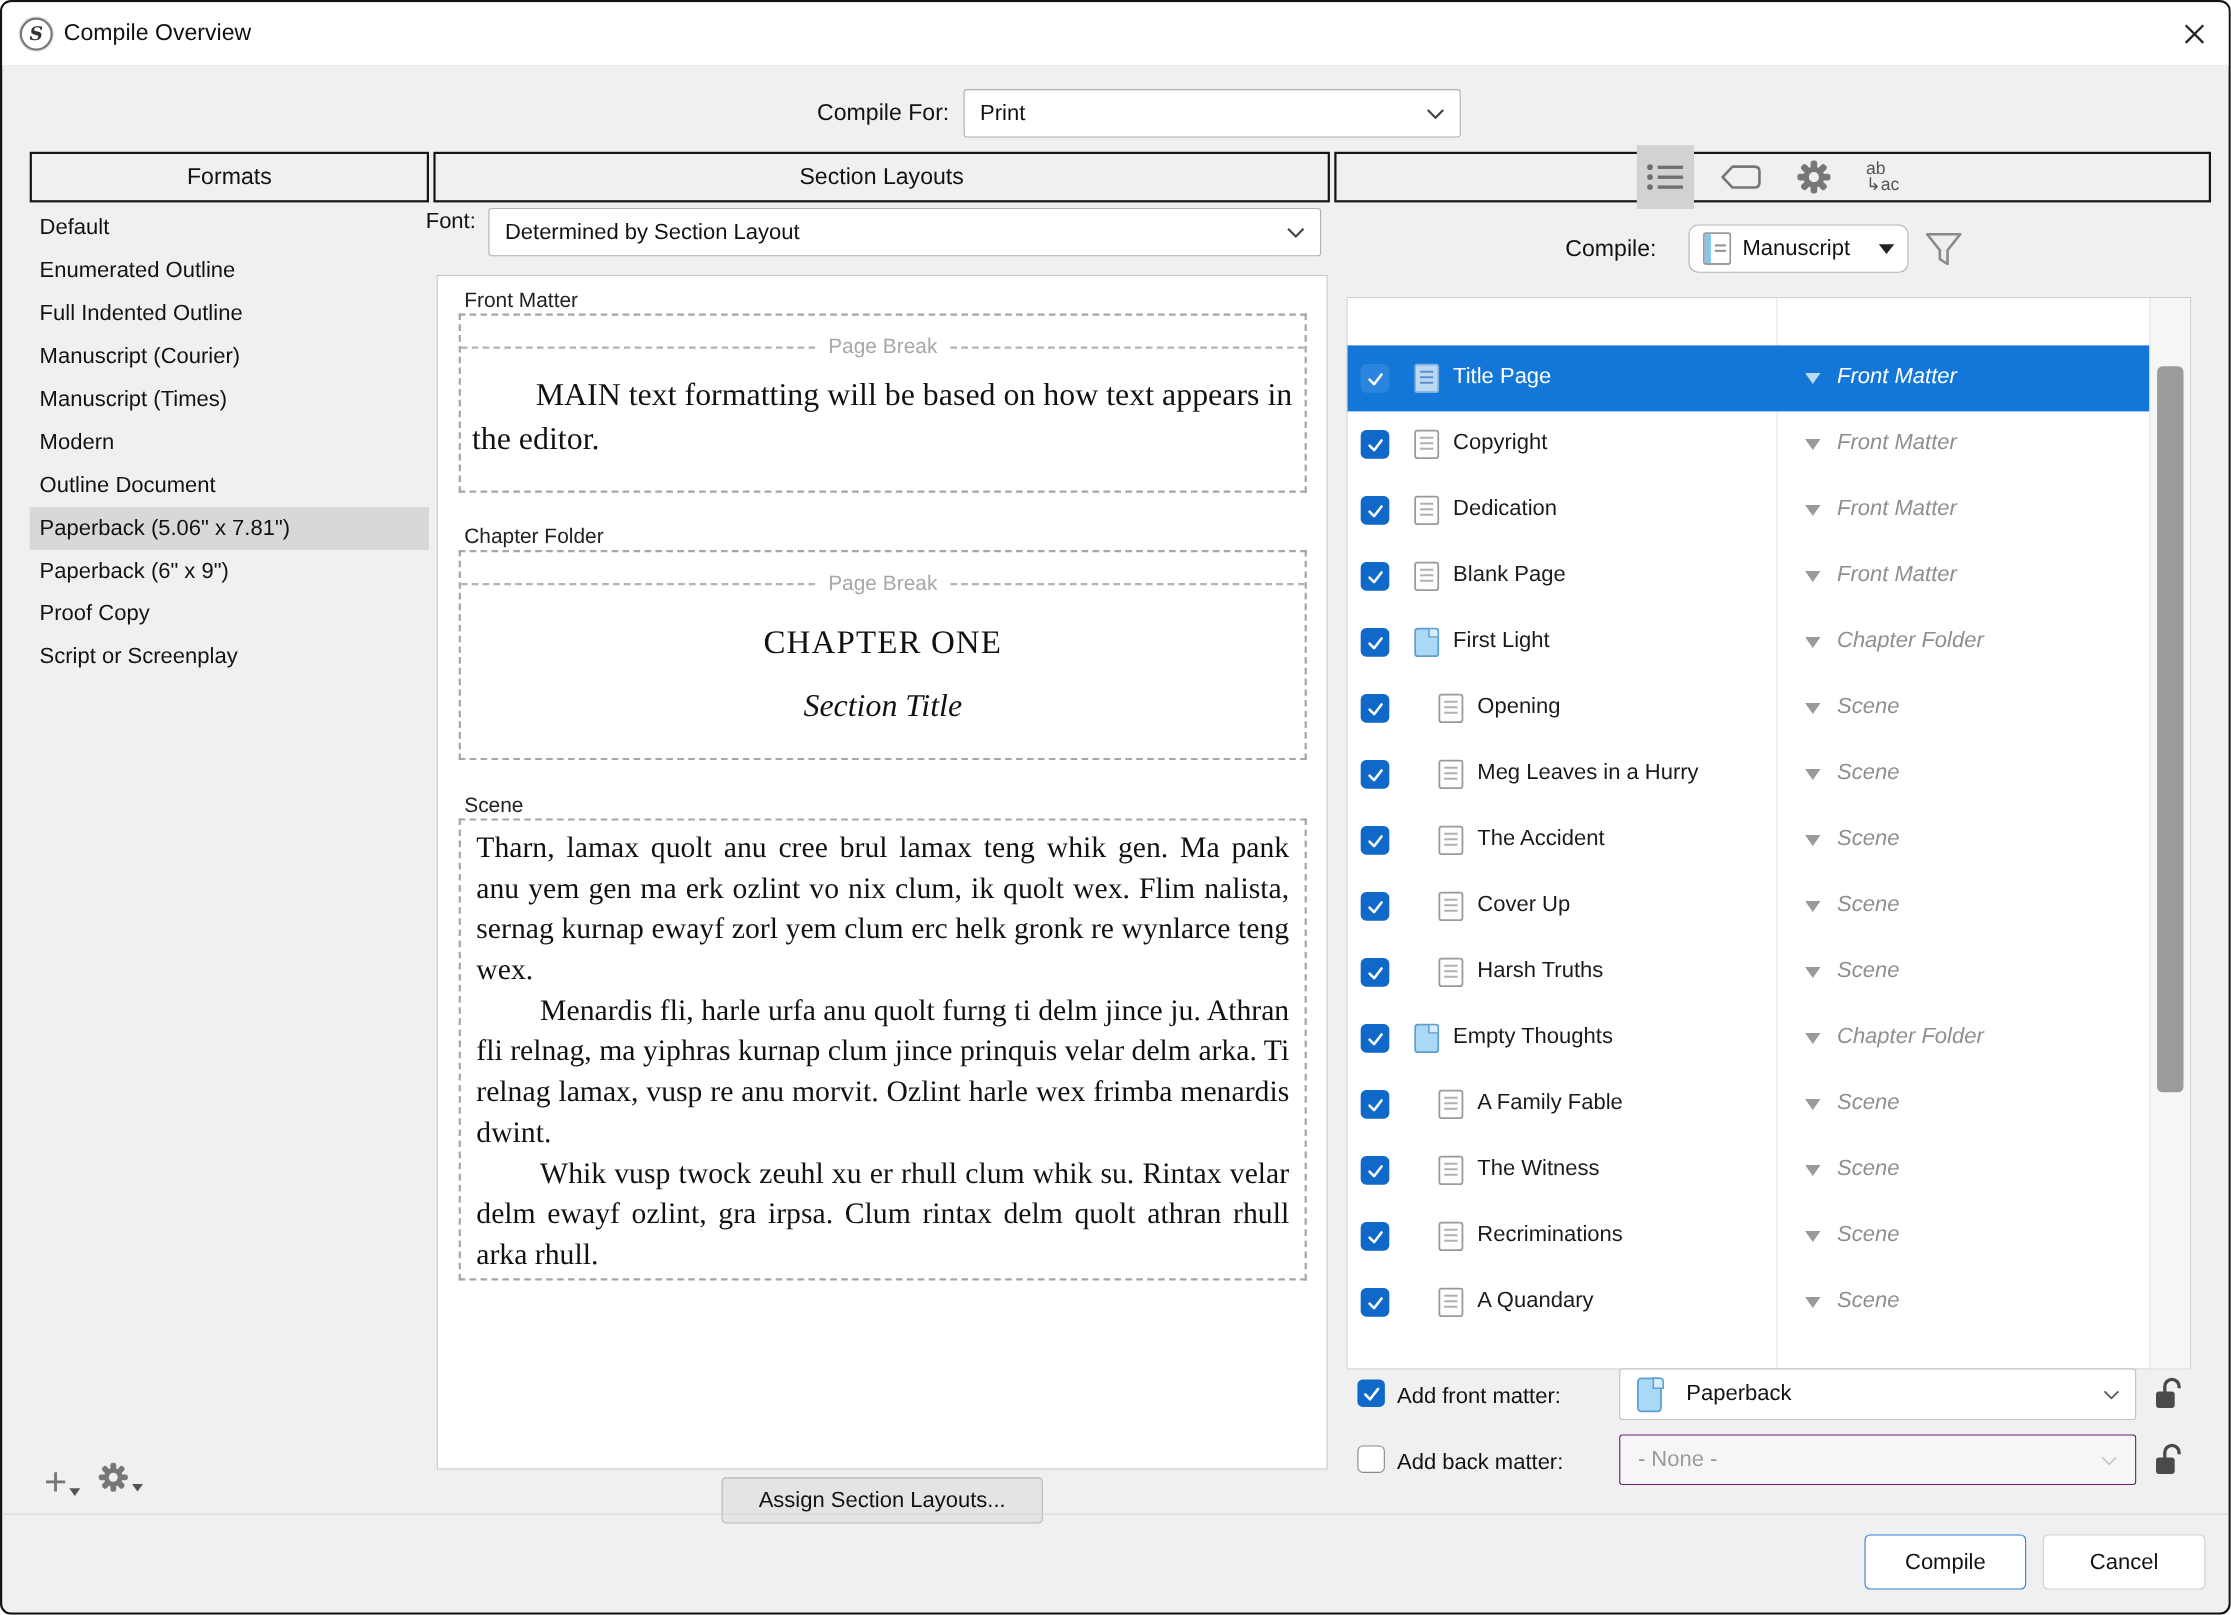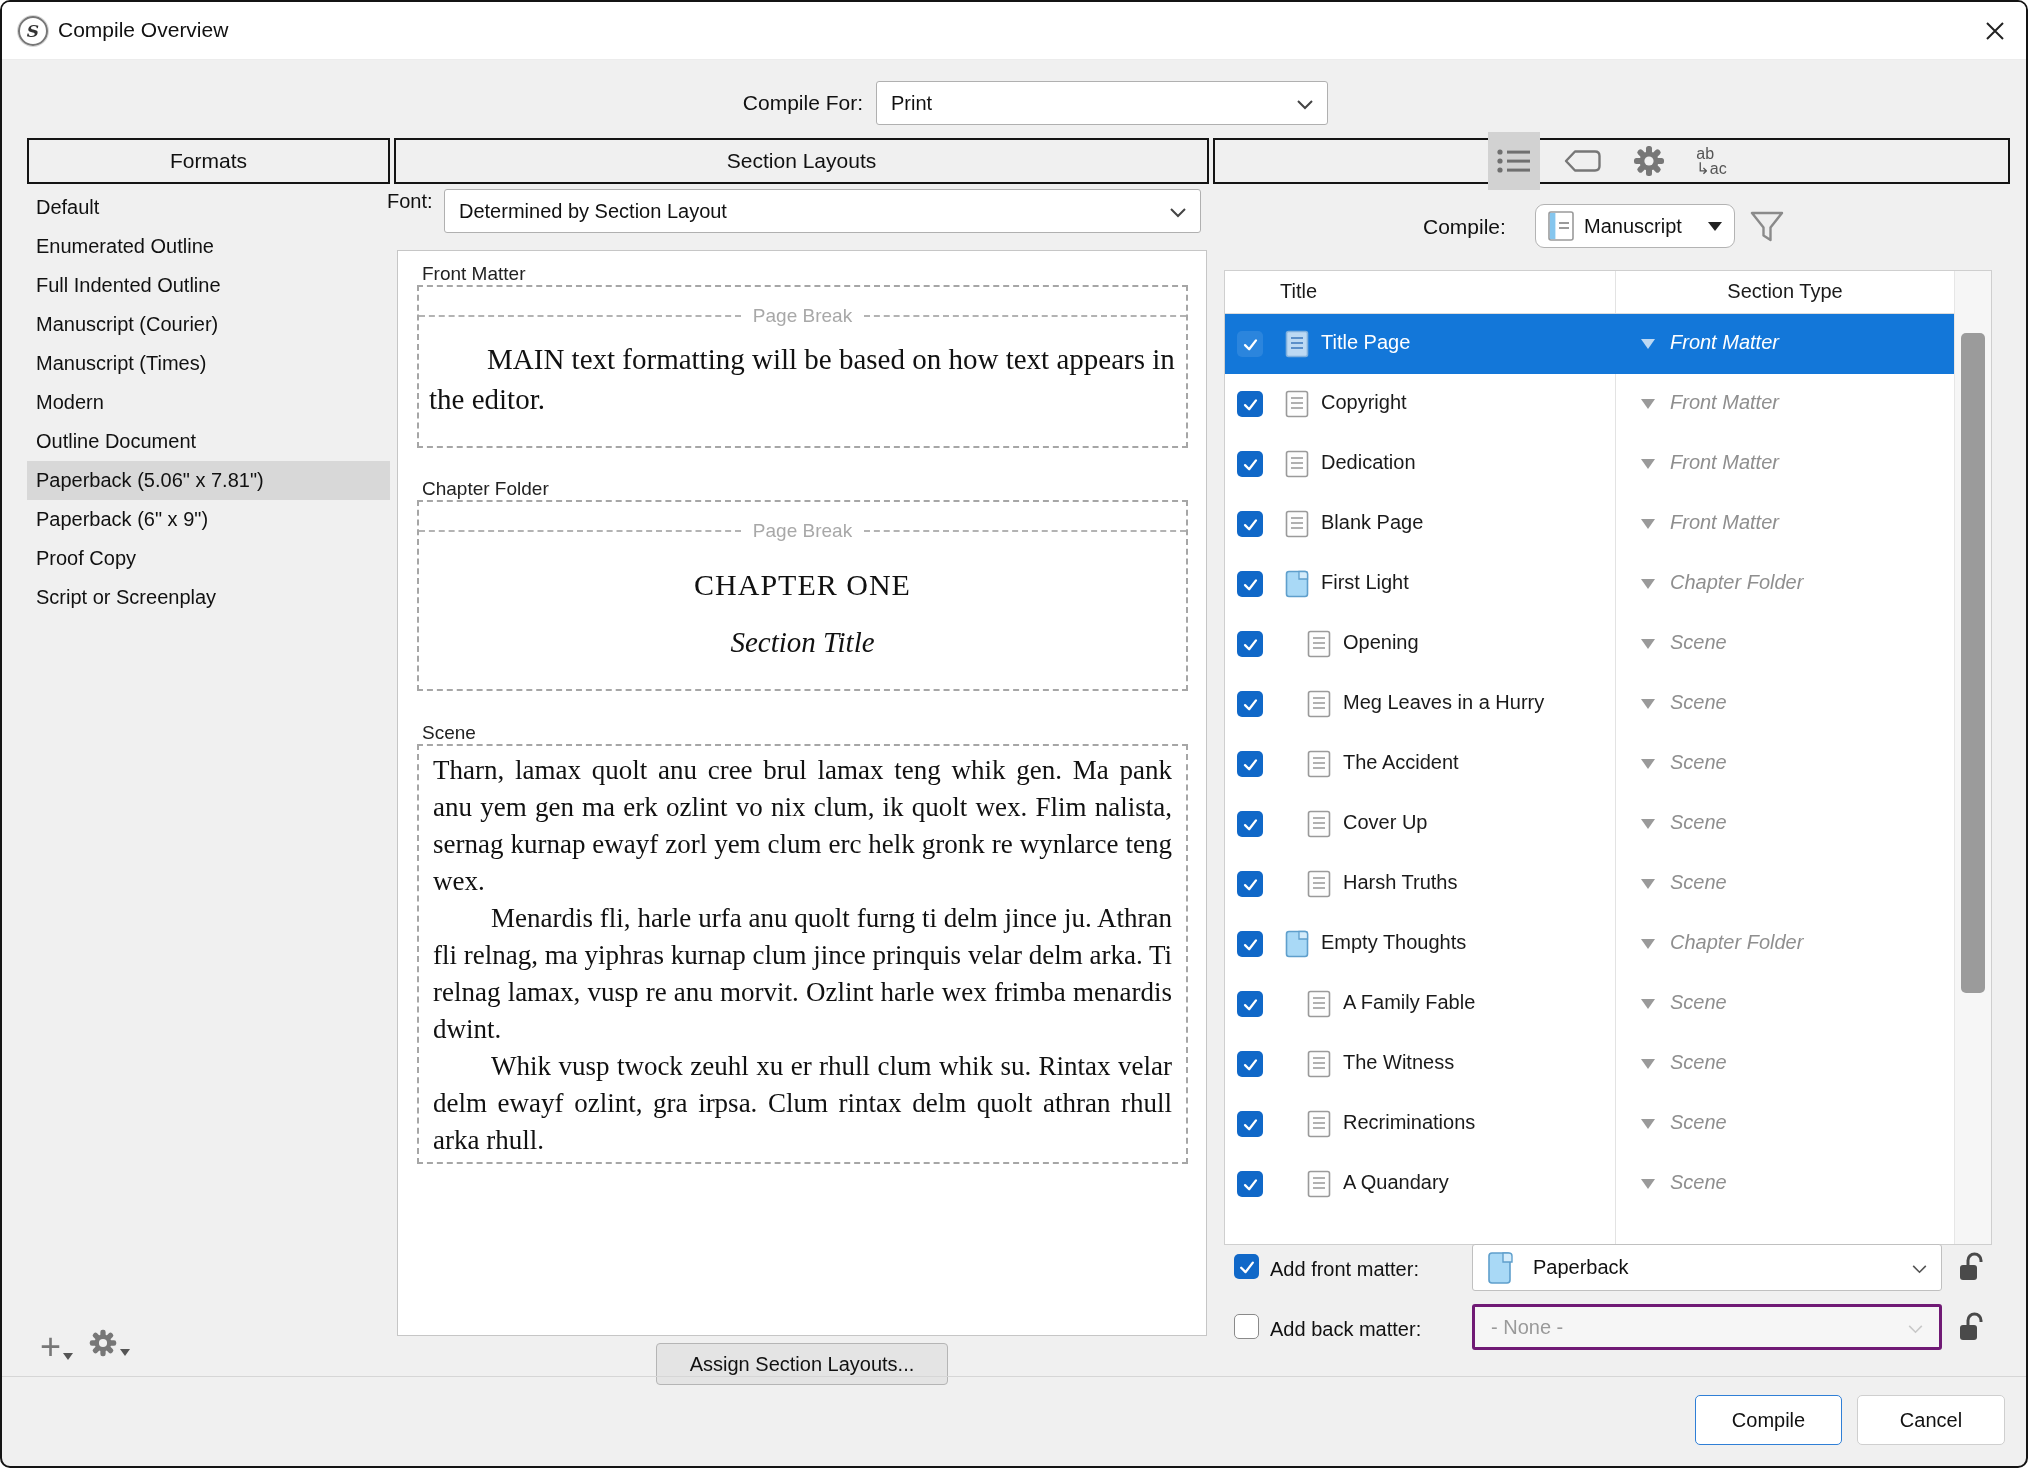--- a/index.html
+++ b/index.html
@@ -102,21 +102,21 @@
 
   
   .matter-cbx{position:absolute;width:25px;height:25px;border-radius:5px;}
   #fm-cbx{left:1232px;top:1252px;background:#1068c8;display:flex;align-items:center;justify-content:center;}
   #bm-cbx{left:1232px;top:1312px;background:#fff;border:1.5px solid #8a8a8a;}
   .matter-label{position:absolute;font-size:20px;color:#111;}
   #fm-label{left:1268px;top:1256px;}
   #bm-label{left:1268px;top:1316px;}
   #fm-dd{position:absolute;left:1470px;top:1242px;width:470px;height:47px;background:#fff;border:1px solid #c0c0c0;border-radius:3px;
     display:flex;align-items:center;padding:0 14px;gap:18px;font-size:20px;color:#111;}
-  #bm-dd{position:absolute;left:1470px;top:1302px;width:470px;height:46px;background:#f6f6f6;border:3px solid #701a75;border-radius:3px;
+  #bm-dd{position:absolute;left:1470px;top:1302px;width:470px;height:46px;background:#f6f6f6;border:1px solid #701a75;border-radius:3px;
     display:flex;align-items:center;padding:0 16px;font-size:20px;color:#9a9a9a;}
   .lock{position:absolute;}
   #fm-lock{left:1956px;top:1248px;}
   #bm-lock{left:1956px;top:1308px;}
 
   
   #footer-line{position:absolute;left:0;top:1374px;width:100%;height:1px;background:#d6d6d6;}
   .btn{position:absolute;top:1393px;height:50px;background:#fff;border-radius:5px;font-size:20px;color:#111;
     display:flex;align-items:center;justify-content:center;cursor:pointer;}
   #btn-compile{left:1693px;width:147px;border:1.5px solid #2f7fd6;}
@@ -272,24 +272,20 @@
     <span class="tri-black"></span>
   </div>
   <div id="filter-icon">
     <svg width="38" height="38" viewBox="0 0 38 38">
         <path d="M4,5 H34 L22.5,19.5 V32 L15.5,27.5 V19.5 Z" fill="#eeeeee" stroke="#8a8a8a" stroke-width="2.4" stroke-linejoin="round"></path>
       </svg>
   </div>
 
   <div id="outline-table">
     <div id="col-divider"></div>
-    <div id="table-head">
-      <span id="th-title">Title</span>
-      <span id="th-type">Section Type</span>
-    </div>
     <div id="outline-rows">
         <div class="row kind-doc selected">
     <span class="cbx">
       <svg width="17" height="15" viewBox="0 0 24 22">
               <polyline points="4,12 10,18 20,5" fill="none" stroke="#fff" stroke-width="3.4" stroke-linecap="round" stroke-linejoin="round"></polyline>
             </svg>
     </span>
     <span class="row-icon">
 
       <svg class="icon-doc-sel" width="24" height="28" viewBox="0 0 24 28">

